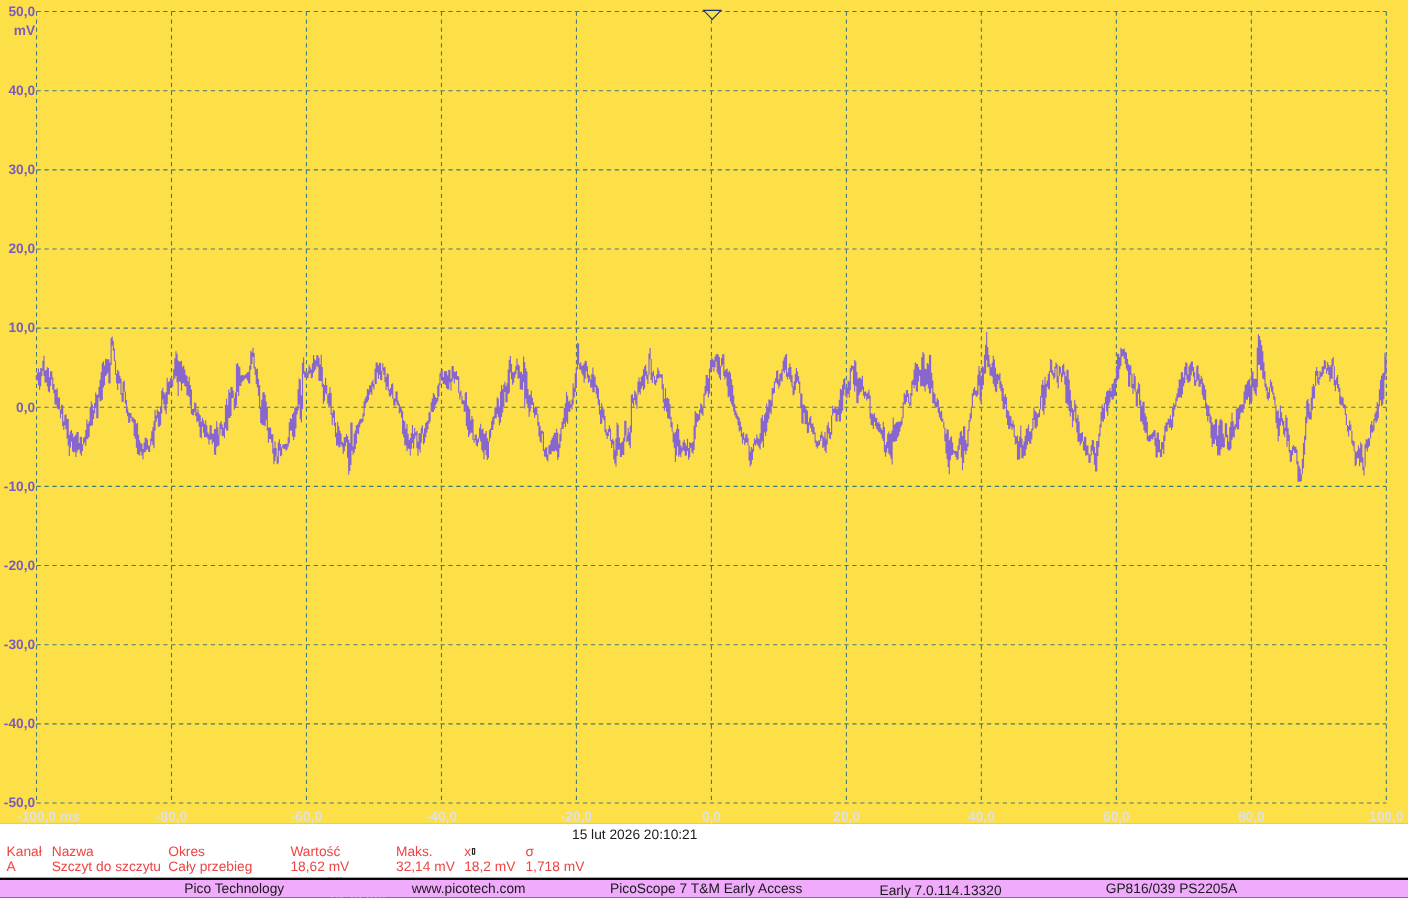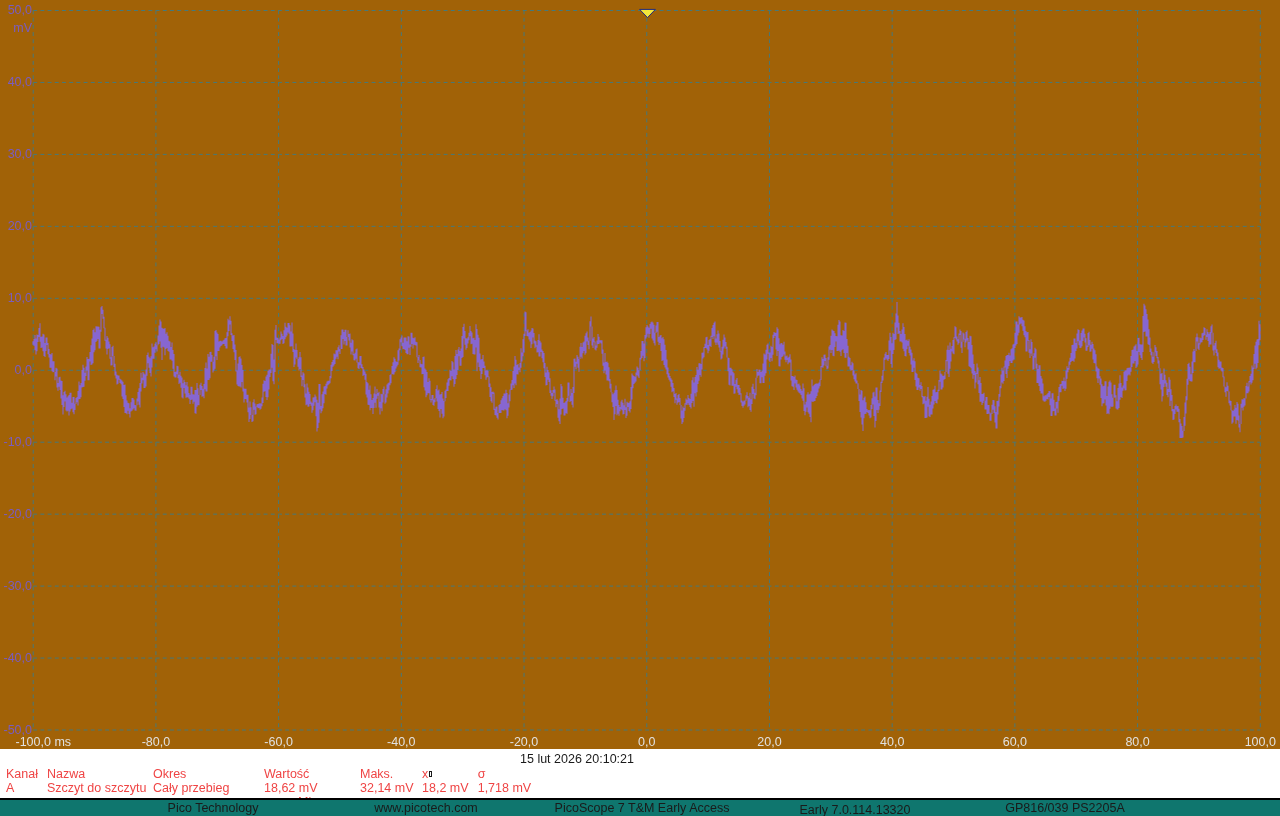--- a/index.html
+++ b/index.html
@@ -1,23 +1,23 @@
 <!DOCTYPE html>
 <html><head><meta charset="utf-8">
 <style>
 * { margin:0; padding:0; box-sizing:border-box; }
 html,body { width:1280px; height:816px; background:#000; font-family:"Liberation Sans", sans-serif; }
-#plot { position:absolute; top:0; left:0; width:1280px; height:749px; background:#a16207; }
+#plot { position:absolute; top:0; left:0; width:1280px; height:749px; background:#fde047;font-weight:bold; }
 .pl { fill:#7a5cc0; font-size:12.5px; font-family:"Liberation Sans", sans-serif; }
 .tl { fill:#e0e0e0; font-size:12.5px; font-family:"Liberation Sans", sans-serif; }
 #band { position:absolute; top:749px; left:0; width:1280px; height:49px; background:#fff; }
 #date { position:absolute; top:752px; left:0; width:1154px; text-align:center; color:#1a1a1a; font-size:12.5px; }
 .c { position:absolute; white-space:nowrap; color:#ef4444; font-size:12.5px; line-height:13.8px; }
 #rule { position:absolute; top:798px; left:0; width:1280px; height:2px; background:#000; }
-#foot { position:absolute; top:800px; left:0; width:1280px; height:16px; background:#0f766e; }
+#foot { position:absolute; top:800px; left:0; width:1280px; height:16px; background:#f0abfc; }
 .f { position:absolute; transform:translateX(-50%); white-space:nowrap; color:#1a1a1a; font-size:12.5px; top:1px; }
 .tofu { display:inline-block; width:3px; height:6px; border:1px solid #1a1a1a; margin-left:1px; margin-bottom:1px; }
 </style></head>
 <body>
 <div id="plot">
 <svg width="1280" height="749" viewBox="0 0 1280 749">
 <g stroke="#45797b" stroke-width="1" stroke-dasharray="3.9 3.3" fill="none">
 <line x1="33.2" y1="10.50" x2="1260.3" y2="10.50"></line>
 <line x1="33.2" y1="82.45" x2="1260.3" y2="82.45"></line>
 <line x1="33.2" y1="154.40" x2="1260.3" y2="154.40"></line>

